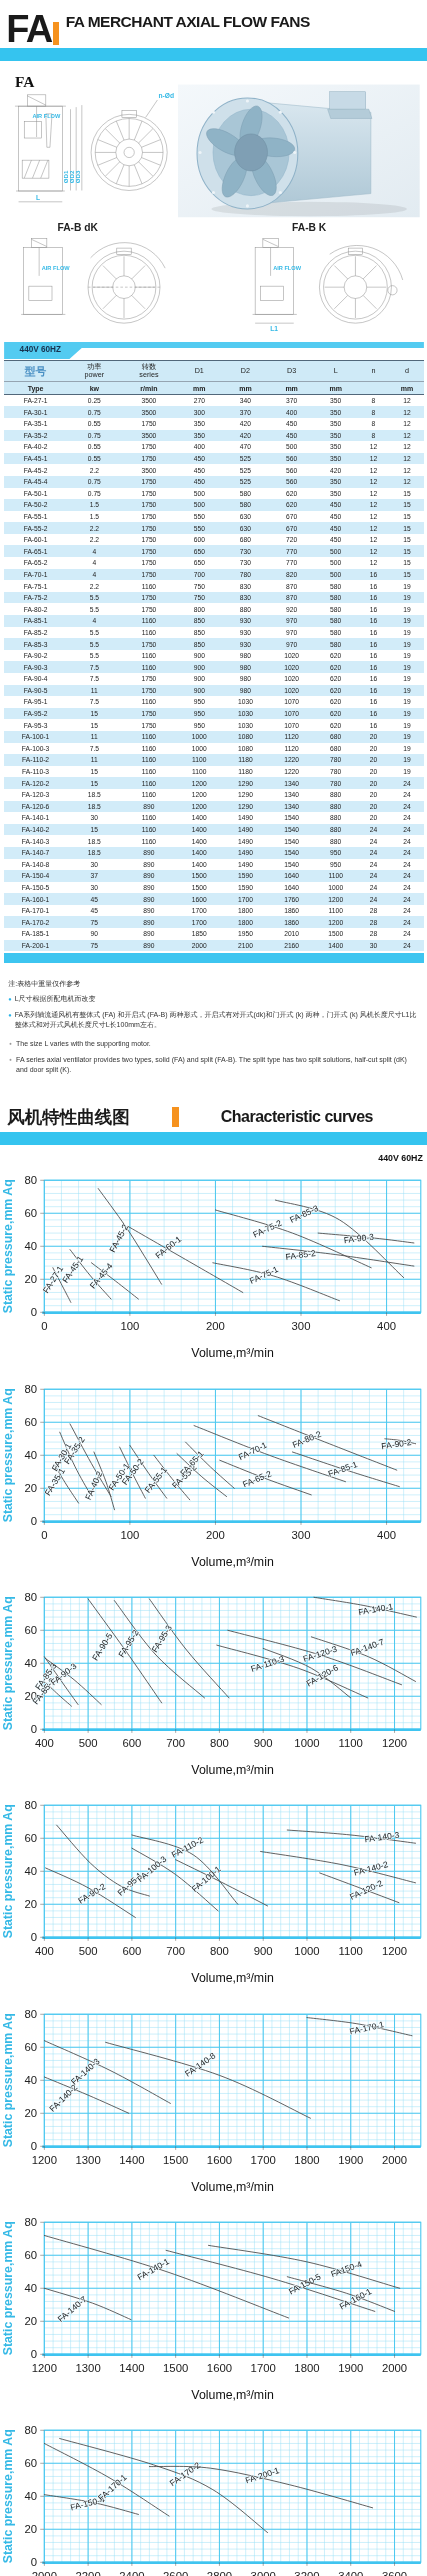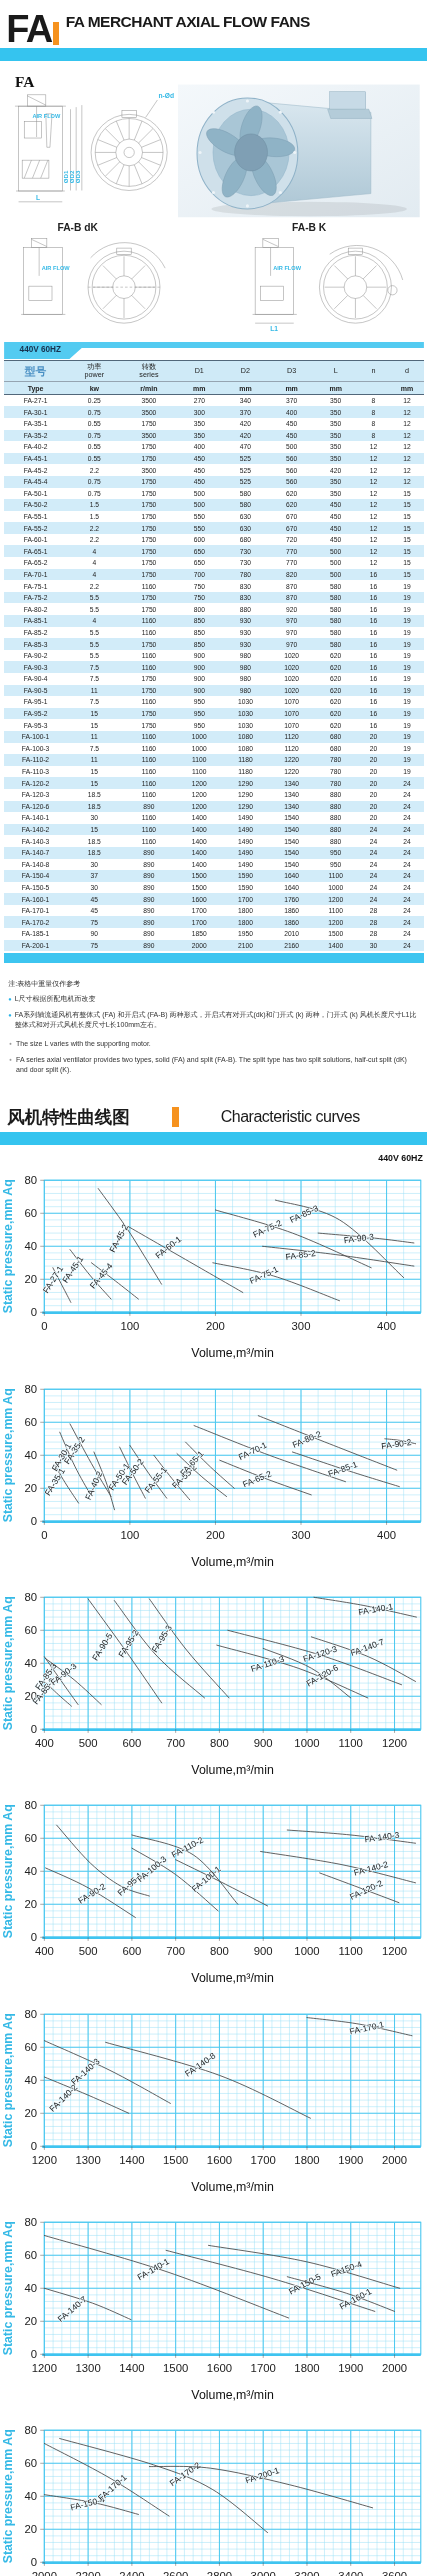--- a/index.html
+++ b/index.html
@@ -45,21 +45,21 @@
   .notes .n-line{margin:0 0 5.2px 0;display:flex;}
   .notes .dot-zh{color:#2bb4e8;font-size:5.7px;margin:1px 3.1px 0 0;}
   .notes .dot-en{color:#9a9a9a;font-size:4.6px;margin:2.1px 4.1px 0 1px;}
   .notes .en{margin-top:8.2px;}
 
   
   .sec2{margin-top:29px;}
   .sec2 .titlebar2{display:flex;align-items:center;padding:0 0 3.1px 7.2px;gap:36px;}
   .sec2 .zh2{font-size:17.5px;font-weight:bold;}
   .sec2 .orange-sep2{width:6.7px;height:20.6px;background:#f6921e;margin:0 6.2px;}
-  .sec2 .en2{font-size:16px;font-weight:normal;letter-spacing:-0.5px;}
+  .sec2 .en2{font-size:16px;font-weight:bold;letter-spacing:-0.5px;}
   .voltage-note{ text-align:right;font-size:8.8px;font-weight:bold;margin:8.2px 5.2px 2.1px 0;color:#111;}
 
   .chart-block{margin:9.3px 0 10.3px 0;}
   figure{margin:0;}
 </style>
 </head>
 <body>
 <div class="page">
 
   <header>

